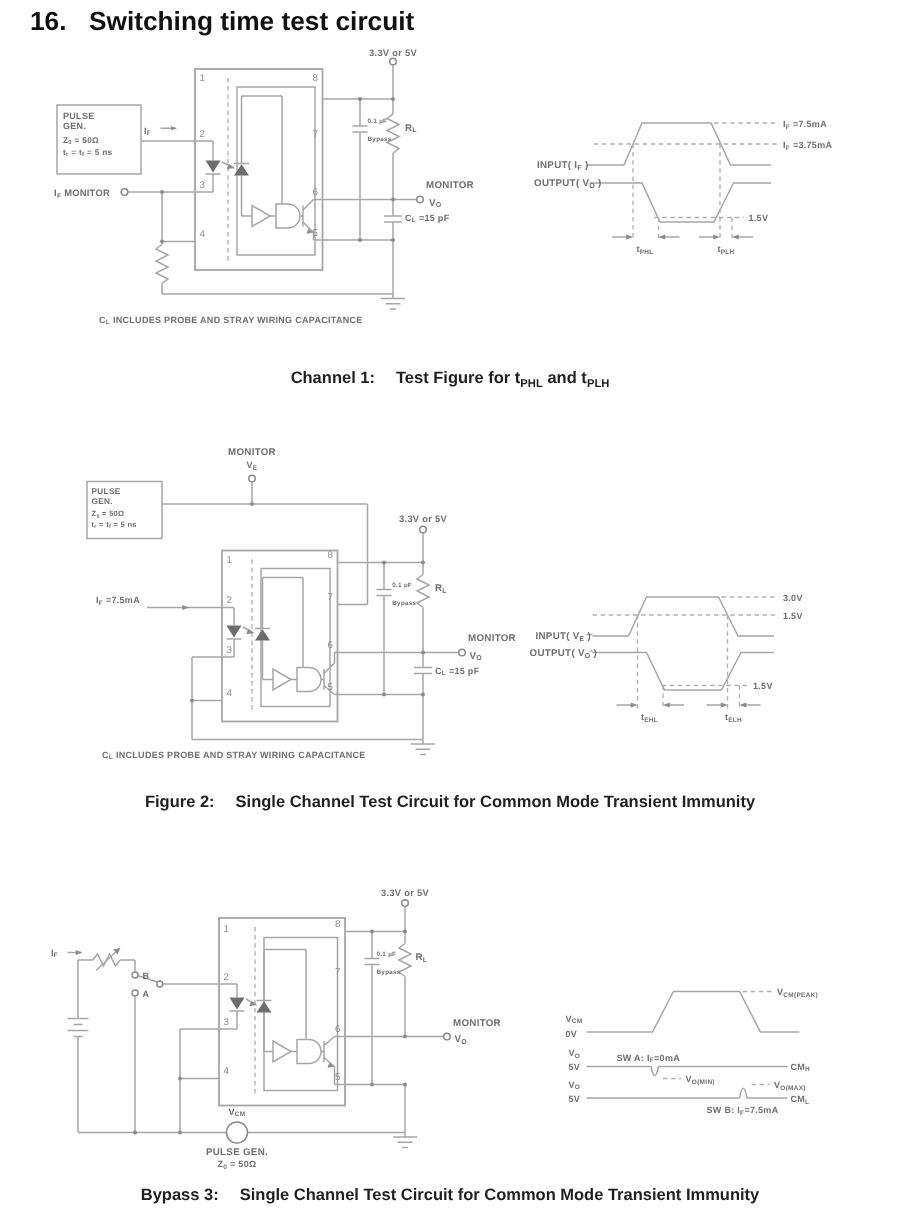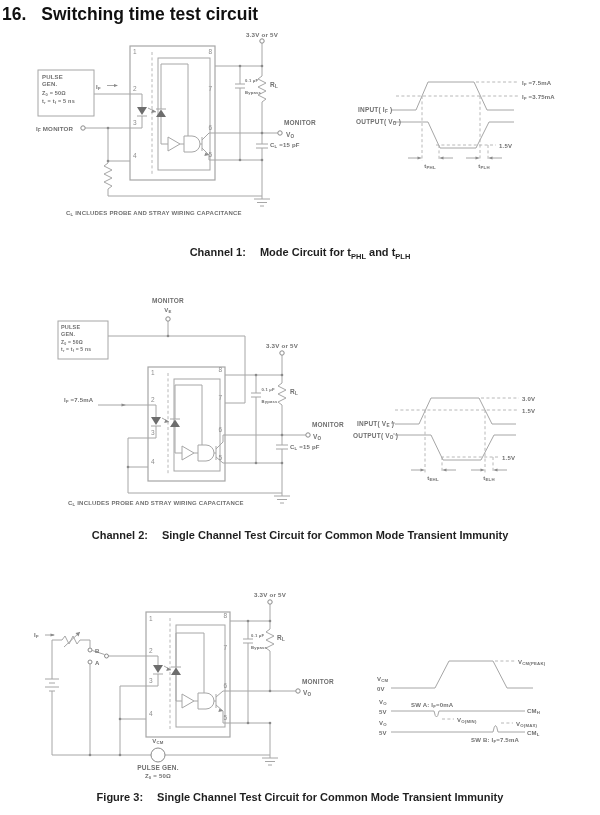--- a/index.html
+++ b/index.html
@@ -1,18 +1,18 @@
 <!DOCTYPE html>
 <html><head>
 <meta charset="utf-8">
 <style>
   html,body{margin:0;padding:0;background:#ffffff;}
   #page{position:relative;width:600px;height:815px;background:#fff;overflow:hidden;
         font-family:"Liberation Sans",sans-serif;}
-  .heading{position:absolute;top:4px;left:2px;font-weight:bold;font-size:17.5px;color:#101010;text-align:center;}
+  .heading{position:absolute;top:4px;left:20px;font-weight:bold;font-size:17.5px;color:#101010;text-align:center;}
   .heading .num{margin-right:15px;}
   .caption{position:absolute;left:0;width:600px;text-align:center;
            font-weight:bold;font-size:11px;color:#1f1f1f;}
   .caption .cap-label{margin-right:14px;}
   .caption sub{font-size:7.5px;}
   .figsvg{position:absolute;}
   svg text{font-family:"Liberation Sans",sans-serif;fill:#6f6f6f;font-weight:bold;letter-spacing:.2px;}
   svg text.pin{fill:#8d8d8d;font-weight:normal;letter-spacing:0;}
   svg .wire{stroke:#a6a6a6;stroke-width:1;fill:none;}
   svg .box{stroke:#a6a6a6;stroke-width:1.2;fill:none;}
@@ -131,21 +131,21 @@
     <text x="2" y="54" font-size="6.5"><tspan>INPUT( I</tspan><tspan dy="1.3" font-size="0.72em">F</tspan><tspan dy="-1.3"> )</tspan></text>
     <text x="0" y="66" font-size="6.5"><tspan>OUTPUT( V</tspan><tspan dy="1.3" font-size="0.72em">O</tspan><tspan dy="-1.3"> )</tspan></text>
     <text x="166" y="26.5" font-size="6"><tspan>I</tspan><tspan dy="1.3" font-size="0.72em">F</tspan><tspan dy="-1.3"> =7.5mA</tspan></text>
     <text x="166" y="40.5" font-size="6"><tspan>I</tspan><tspan dy="1.3" font-size="0.72em">F</tspan><tspan dy="-1.3"> =3.75mA</tspan></text>
     <text x="143" y="89.5" font-size="6">1.5V</text>
     <text x="74" y="110" font-size="6" text-anchor="middle"><tspan>t</tspan><tspan dy="1.3" font-size="0.72em">PHL</tspan></text>
     <text x="128" y="110" font-size="6" text-anchor="middle"><tspan>t</tspan><tspan dy="1.3" font-size="0.72em">PLH</tspan></text>
   </svg>
 
   <div class="caption" style="top:246px">
-    <span class="cap-label">Channel 1:</span><span><span>Mode Circuit for t</span><sub>PHL</sub><span> and t</span><sub>PLH</sub></span>
+    <span class="cap-label">Channel 1:</span><span><span>Test Figure for t</span><sub>PHL</sub><span> and t</span><sub>PLH</sub></span>
   </div>
 
   <svg class="figsvg" style="left:40px;top:293px" width="320" height="225" viewBox="0 0 320 225">
     <g class="wire">
       <path d="M128,28.2 V43"></path>
       <rect x="18" y="28" width="50" height="38"></rect>
       <path d="M68,43 H205 M205,43 V110 M185,110 H205"></path>
       <path d="M242,62.2 V82 M185,82 H242"></path>
       <path d="M216,82 V100 M211,100 H221 M211,104 H221 M216,104 V170"></path>
       <path d="M242,82 V90"></path>
@@ -241,21 +241,21 @@
     <text x="4" y="53" font-size="6.5"><tspan>INPUT( V</tspan><tspan dy="1.3" font-size="0.72em">E</tspan><tspan dy="-1.3"> )</tspan></text>
     <text x="0" y="64.5" font-size="6.5"><tspan>OUTPUT( V</tspan><tspan dy="1.3" font-size="0.72em">O</tspan><tspan dy="-1.3"> )</tspan></text>
     <text x="169" y="27.5" font-size="6">3.0V</text>
     <text x="169" y="39.5" font-size="6">1.5V</text>
     <text x="149" y="86.5" font-size="6">1.5V</text>
     <text x="80" y="107" font-size="6" text-anchor="middle"><tspan>t</tspan><tspan dy="1.3" font-size="0.72em">EHL</tspan></text>
     <text x="136" y="107" font-size="6" text-anchor="middle"><tspan>t</tspan><tspan dy="1.3" font-size="0.72em">ELH</tspan></text>
   </svg>
 
   <div class="caption" style="top:529px">
-    <span class="cap-label">Channel 2:</span><span>Single Channel Test Circuit for Common Mode Transient Immunity</span>
+    <span class="cap-label">Figure 2:</span><span>Single Channel Test Circuit for Common Mode Transient Immunity</span>
   </div>
 
   <svg class="figsvg" style="left:18px;top:583px" width="320" height="205" viewBox="0 0 320 205">
     <g class="wire">
       <path d="M27,52 H36"></path>
       <path d="M34,57 H44"></path>
       <polyline points="44,57 47,53 51,61 55,53 59,61 62,57"></polyline>
       <path d="M46,64 L62,49"></path>
       <path d="M62,57 H72 M72,57 V64.8"></path>
       <path d="M86.5,71.5 L74.2,67.5"></path>
@@ -351,16 +351,16 @@
     <text x="114" y="98.5" font-size="6"><tspan>V</tspan><tspan dy="1.3" font-size="0.72em">O(MIN)</tspan></text>
     <text x="184" y="90" font-size="6"><tspan>CM</tspan><tspan dy="1.3" font-size="0.72em">H</tspan></text>
     <text x="36" y="102" font-size="6"><tspan>V</tspan><tspan dy="1.3" font-size="0.72em">O</tspan></text>
     <text x="36" y="111.5" font-size="6">5V</text>
     <text x="173" y="102.5" font-size="6"><tspan>V</tspan><tspan dy="1.3" font-size="0.72em">O(MAX)</tspan></text>
     <text x="184" y="111.5" font-size="6"><tspan>CM</tspan><tspan dy="1.3" font-size="0.72em">L</tspan></text>
     <text x="128" y="119" font-size="6"><tspan>SW B:  I</tspan><tspan dy="1.3" font-size="0.72em">F</tspan><tspan dy="-1.3">=7.5mA</tspan></text>
   </svg>
 
   <div class="caption" style="top:791px">
-    <span class="cap-label">Figure 3:</span><span>Single Channel Test Circuit for Common Mode Transient Immunity</span>
+    <span class="cap-label">Bypass 3:</span><span>Single Channel Test Circuit for Common Mode Transient Immunity</span>
   </div>
 
 </div>
 
 </body></html>

